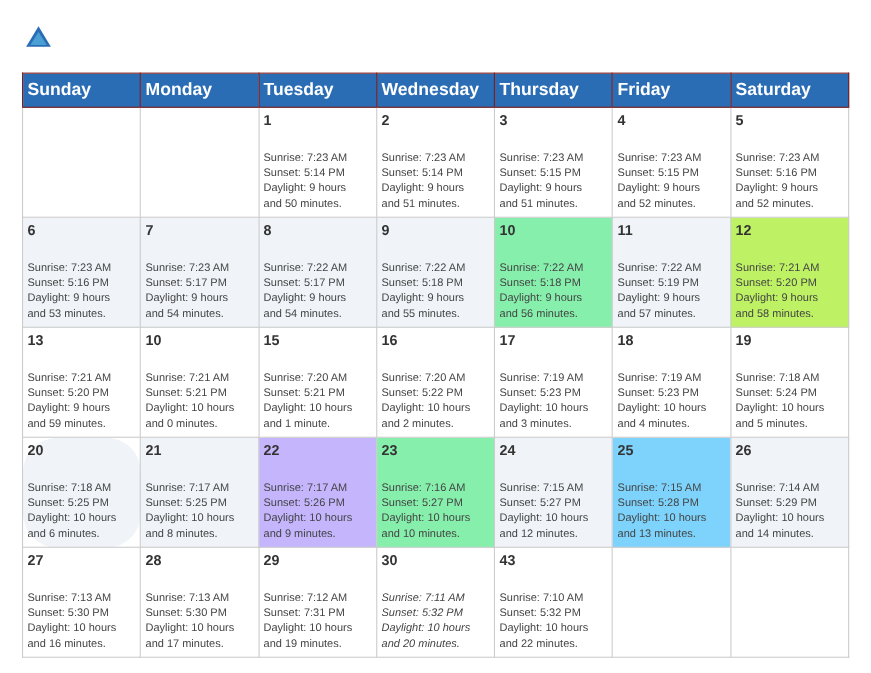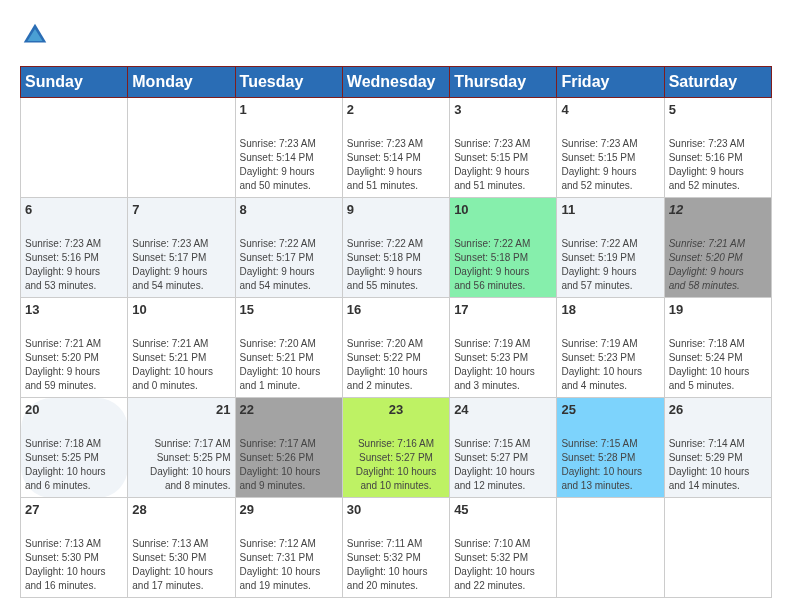--- a/index.html
+++ b/index.html
@@ -196,21 +196,21 @@
 Daylight: 9 hours
 and 56 minutes.</div>
         </td>
         <td style="background: rgb(240, 244, 248);">
           <span class="day-number">11</span>
           <div class="day-info" style="white-space: pre-line;">Sunrise: 7:22 AM
 Sunset: 5:19 PM
 Daylight: 9 hours
 and 57 minutes.</div>
         </td>
-        <td style="background: #a3a3a3; font-style: italic;">
+        <td style="background: #bef264;">
           <span class="day-number">12</span>
           <div class="day-info" style="white-space: pre-line;">Sunrise: 7:21 AM
 Sunset: 5:20 PM
 Daylight: 9 hours
 and 58 minutes.</div>
         </td>
       </tr>
       <tr>
         <td>
           <span class="day-number">13</span>
@@ -263,35 +263,35 @@
         </td>
       </tr>
       <tr>
         <td style="background: rgb(240, 244, 248); border-radius: 31px;">
           <span class="day-number">20</span>
           <div class="day-info" style="white-space: pre-line;">Sunrise: 7:18 AM
 Sunset: 5:25 PM
 Daylight: 10 hours
 and 6 minutes.</div>
         </td>
-        <td style="background: rgb(240, 244, 248); text-align: right;">
+        <td style="background: rgb(240, 244, 248);">
           <span class="day-number">21</span>
           <div class="day-info" style="white-space: pre-line;">Sunrise: 7:17 AM
 Sunset: 5:25 PM
 Daylight: 10 hours
 and 8 minutes.</div>
         </td>
-        <td style="background: #a3a3a3;">
+        <td style="background: #c4b5fd;">
           <span class="day-number">22</span>
           <div class="day-info" style="white-space: pre-line;">Sunrise: 7:17 AM
 Sunset: 5:26 PM
 Daylight: 10 hours
 and 9 minutes.</div>
         </td>
-        <td style="background: #bef264; text-align: center;">
+        <td style="background: #86efac;">
           <span class="day-number">23</span>
           <div class="day-info" style="white-space: pre-line;">Sunrise: 7:16 AM
 Sunset: 5:27 PM
 Daylight: 10 hours
 and 10 minutes.</div>
         </td>
         <td style="background: rgb(240, 244, 248);">
           <span class="day-number">24</span>
           <div class="day-info" style="white-space: pre-line;">Sunrise: 7:15 AM
 Sunset: 5:27 PM
@@ -330,27 +330,27 @@
         </td>
         <td>
           <span class="day-number">29</span>
           <div class="day-info" style="white-space: pre-line;">Sunrise: 7:12 AM
 Sunset: 7:31 PM
 Daylight: 10 hours
 and 19 minutes.</div>
         </td>
         <td>
           <span class="day-number">30</span>
-          <div class="day-info" style="white-space: pre-line;">Sunrise: 7:11 AM
+          <div class="day-info" style="white-space: pre-line; font-style: italic;">Sunrise: 7:11 AM
 Sunset: 5:32 PM
 Daylight: 10 hours
 and 20 minutes.</div>
         </td>
         <td>
-          <span class="day-number">45</span>
+          <span class="day-number">43</span>
           <div class="day-info" style="white-space: pre-line;">Sunrise: 7:10 AM
 Sunset: 5:32 PM
 Daylight: 10 hours
 and 22 minutes.</div>
         </td>
         <td class="empty-cell"></td>
         <td class="empty-cell"></td>
       </tr>
     </tbody>
 </table>

